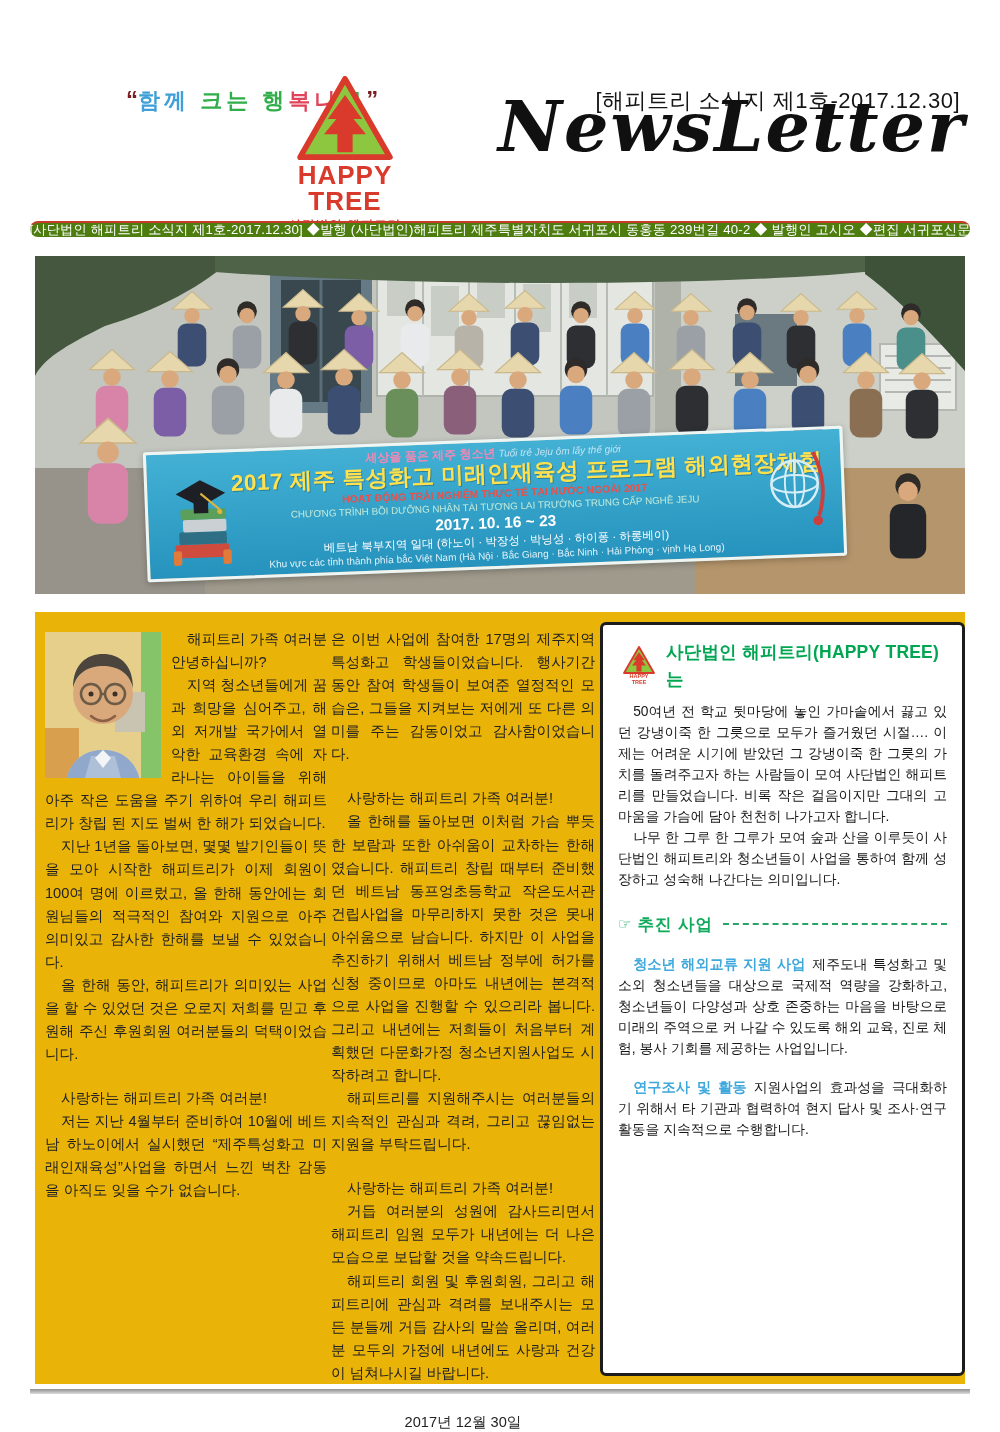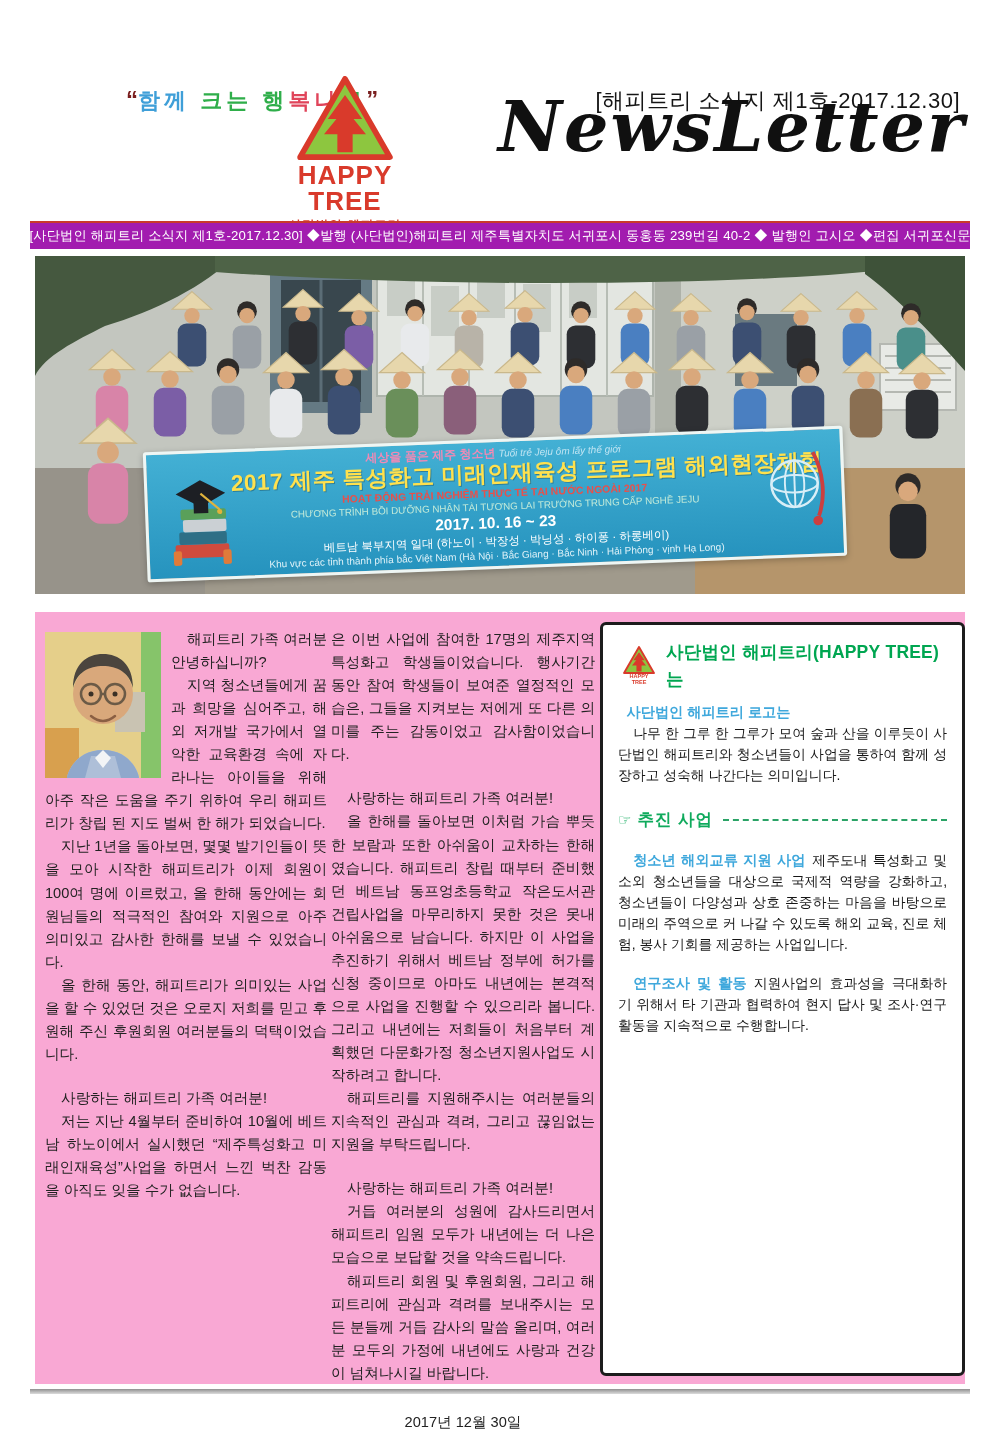--- a/index.html
+++ b/index.html
@@ -10,40 +10,40 @@
   .slogan{position:absolute;left:126px;top:86px;font-size:22px;font-weight:bold;letter-spacing:4px;white-space:nowrap;}
   .slogan .q{color:#7a1f1f;font-size:24px;letter-spacing:0;}
   .logo-block{position:absolute;left:262px;top:76px;width:166px;text-align:center;}
   .logo-main{width:96px;height:84px;display:block;margin:0 auto;}
   .logo-name{color:#d93a2b;font-weight:bold;font-size:26px;letter-spacing:1px;line-height:1;margin-top:2px;}
   .logo-sub{color:#d93a2b;font-size:12.5px;font-weight:bold;margin-top:3px;letter-spacing:1px;}
   .issue-tag{position:absolute;right:40px;top:86px;font-size:22px;color:#151515;letter-spacing:0.5px;}
   .nl-title{position:absolute;right:34px;top:92px;font-size:70px;line-height:1;font-family:"DejaVu Serif",serif;font-style:italic;font-weight:bold;color:#101010;letter-spacing:2px;}
 
   
-  .info-bar{position:absolute;left:30px;top:221px;width:940px;height:28px;background:#a21caf;border-top:2px solid #c93a2b;box-sizing:border-box;color:#fff;font-size:13.2px;display:flex;align-items:center;justify-content:center;white-space:nowrap;letter-spacing:0.2px;}
+  .info-bar{position:absolute;left:30px;top:221px;width:940px;height:16px;background:#4d7c0f;border-top:2px solid #c93a2b;box-sizing:border-box;color:#fff;font-size:13.2px;display:flex;align-items:center;justify-content:center;white-space:nowrap;letter-spacing:0.2px;border-radius:10px;}
 
   
   .photo{position:absolute;left:35px;top:256px;width:930px;height:338px;overflow:hidden;background:#c3c6bf;}
   .photo svg.scene{position:absolute;left:0;top:0;}
   .banner{position:absolute;left:110px;top:183px;width:700px;height:130px;transform:rotate(-2.2deg);background:linear-gradient(#43b0d4,#2693be);border:3px solid #eef6f4;border-radius:3px;box-sizing:border-box;box-shadow:0 2px 6px rgba(0,0,0,0.25);text-align:center;padding:4px 84px 0 84px;}
   .banner .l0{font-size:12px;line-height:1.25;}
   .banner .tag-ko{color:#f08ab5;font-weight:bold;}
   .banner .tag-vi{color:#bfe4f2;font-size:10px;font-style:italic;}
   .banner .l1{color:#ffe14d;font-weight:bold;font-size:22.5px;line-height:1.15;letter-spacing:0.5px;text-shadow:1px 1px 0 rgba(0,0,0,0.25);white-space:nowrap;}
   .banner .l2{color:#e8504b;font-weight:bold;font-size:10.5px;line-height:1.3;}
   .banner .l3{color:#c2ead9;font-size:9.8px;line-height:1.3;}
   .banner .l4{color:#ffffff;font-weight:bold;font-size:15.5px;line-height:1.35;}
   .banner .l5{color:#ffffff;font-size:11.5px;line-height:1.3;}
   .banner .l6{color:#dff2f8;font-size:10px;line-height:1.3;}
   .banner-cap{position:absolute;left:22px;top:10px;}
   .banner-globe{position:absolute;right:14px;top:14px;}
 
   
-  .body-region{position:absolute;left:35px;top:612px;width:930px;height:772px;background:#f9a8d4;}
+  .body-region{position:absolute;left:35px;top:612px;width:930px;height:772px;background:#eab308;}
   .col{position:absolute;top:16px;font-size:14.6px;line-height:1.58;color:#222;text-align:justify;}
   .col1{left:10px;width:282px;}
   .col2{left:296px;width:264px;}
   .p{margin:0;text-indent:1.1em;}
   .noindent{text-indent:0;}
   .gap{margin-top:1.45em;}
   .center{text-align:center;text-indent:0;}
   .gap-lg{margin-top:1.8em;}
   .portrait{float:left;width:116px;height:146px;margin:4px 10px 4px 0;}
 
@@ -262,21 +262,21 @@
     <div class="about-box">
       <div class="box-header">
         <div class="mini-logo">
           <svg viewBox="0 0 100 88">
               <use href="#htlogo"></use>
             </svg>
           <div class="mini-name">HAPPY TREE</div>
         </div>
         <div class="box-title">사단법인 해피트리(HAPPY TREE)는</div>
       </div>
-      <p class="blue-head gap">사단법인 해피트리 로고는</p>
+      <p class="p indent">50여년 전 학교 뒷마당에 놓인 가마솥에서 끓고 있던 강냉이죽 한 그릇으로 모두가 즐거웠던 시절…. 이제는 어려운 시기에 받았던 그 강냉이죽 한 그릇의 가치를 돌려주고자 하는 사람들이 모여 사단법인 해피트리를 만들었습니다. 비록 작은 걸음이지만 그대의 고마움을 가슴에 담아 천천히 나가고자 합니다.</p>
       <p class="p indent">나무 한 그루 한 그루가 모여 숲과 산을 이루듯이 사단법인 해피트리와 청소년들이 사업을 통하여 함께 성장하고 성숙해 나간다는 의미입니다.</p>
       <div class="section-head">
         <span class="marker">☞</span>
         <span class="sec-title">추진 사업</span>
         <span class="rule"></span>
       </div>
       <p class="prog"><b>청소년 해외교류 지원 사업</b><span>제주도내 특성화고 및 소외 청소년들을 대상으로 국제적 역량을 강화하고, 청소년들이 다양성과 상호 존중하는 마음을 바탕으로 미래의 주역으로 커 나갈 수 있도록 해외 교육, 진로 체험, 봉사 기회를 제공하는 사업입니다.</span></p>
       <p class="prog"><b>연구조사 및 활동</b><span>지원사업의 효과성을 극대화하기 위해서 타 기관과 협력하여 현지 답사 및 조사·연구 활동을 지속적으로 수행합니다.</span></p>
     </div>
   </div>

